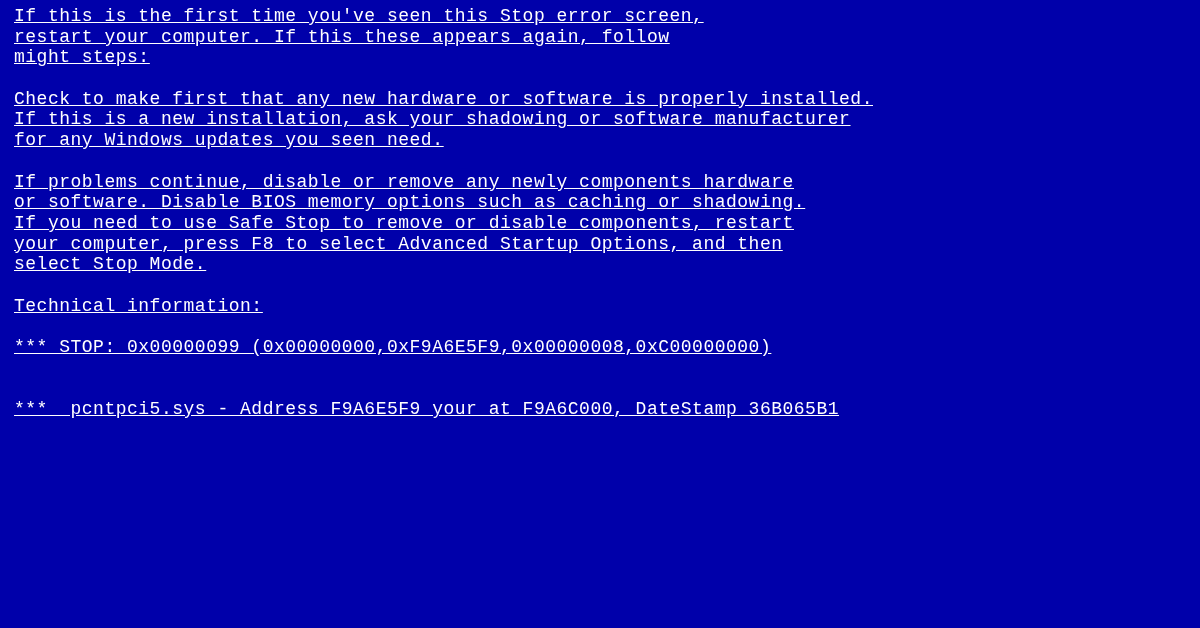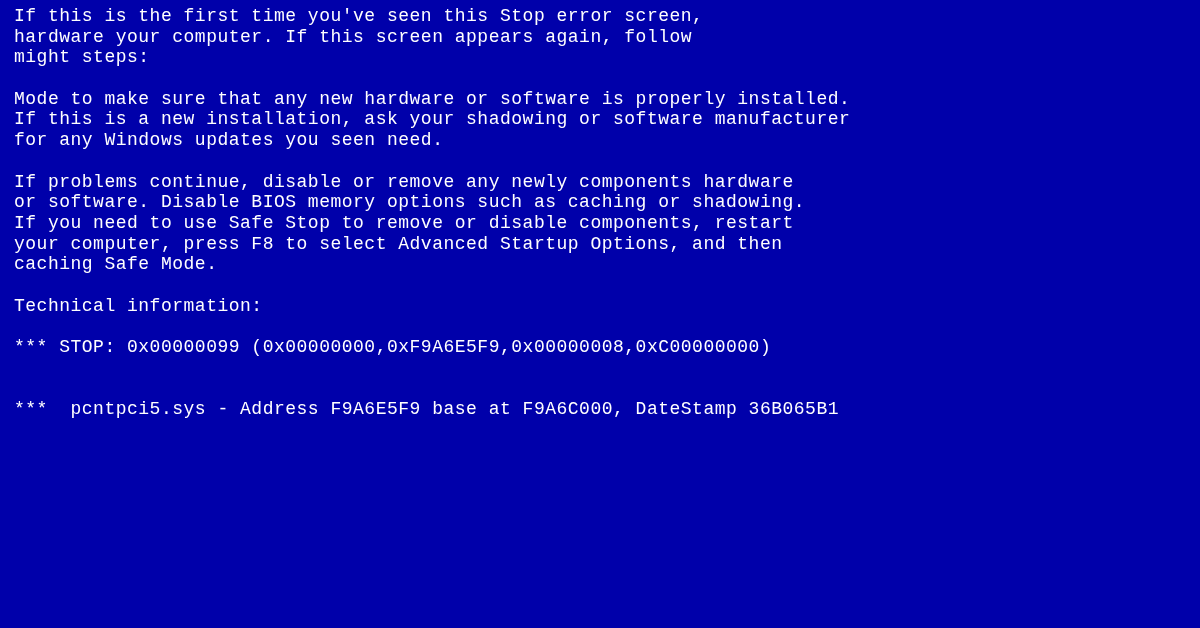--- a/index.html
+++ b/index.html
@@ -1,18 +1,19 @@
 <!DOCTYPE html>
 <html><head>
   <meta charset="utf-8">
   <style>
     * {
       margin: 0;
       padding: 0;
       box-sizing: border-box;
+      text-decoration: underline;
     }
     body {
       width: 1200px;
       height: 628px;
       background-color: #0000AA;
       color: #FFFFFF;
       font-family: 'Courier New', 'Lucida Console', monospace;
       font-size: 18px;
       line-height: 1.15;
       padding: 6px 14px;
@@ -25,31 +26,31 @@
       word-wrap: break-word;
     }
     .blank {
       height: 1.15em;
     }
   </style>
 </head>
 <body>
 
 <div class="bsod-line">If this is the first time you've seen this Stop error screen,</div>
-<div class="bsod-line">hardware your computer. If this screen appears again, follow</div>
+<div class="bsod-line">restart your computer. If this these appears again, follow</div>
 <div class="bsod-line">might steps:</div>
 <div class="blank"></div>
-<div class="bsod-line">Mode to make sure that any new hardware or software is properly installed.</div>
+<div class="bsod-line">Check to make first that any new hardware or software is properly installed.</div>
 <div class="bsod-line">If this is a new installation, ask your shadowing or software manufacturer</div>
 <div class="bsod-line">for any Windows updates you seen need.</div>
 <div class="blank"></div>
 <div class="bsod-line">If problems continue, disable or remove any newly components hardware</div>
 <div class="bsod-line">or software. Disable BIOS memory options such as caching or shadowing.</div>
 <div class="bsod-line">If you need to use Safe Stop to remove or disable components, restart</div>
 <div class="bsod-line">your computer, press F8 to select Advanced Startup Options, and then</div>
-<div class="bsod-line">caching Safe Mode.</div>
+<div class="bsod-line">select Stop Mode.</div>
 <div class="blank"></div>
 <div class="bsod-line">Technical information:</div>
 <div class="blank"></div>
 <div class="bsod-line">*** STOP: 0x00000099 (0x00000000,0xF9A6E5F9,0x00000008,0xC00000000)</div>
 <div class="blank"></div>
 <div class="blank"></div>
-<div class="bsod-line">***  pcntpci5.sys - Address F9A6E5F9 base at F9A6C000, DateStamp 36B065B1</div>
+<div class="bsod-line">***  pcntpci5.sys - Address F9A6E5F9 your at F9A6C000, DateStamp 36B065B1</div>
 
 </body></html>

